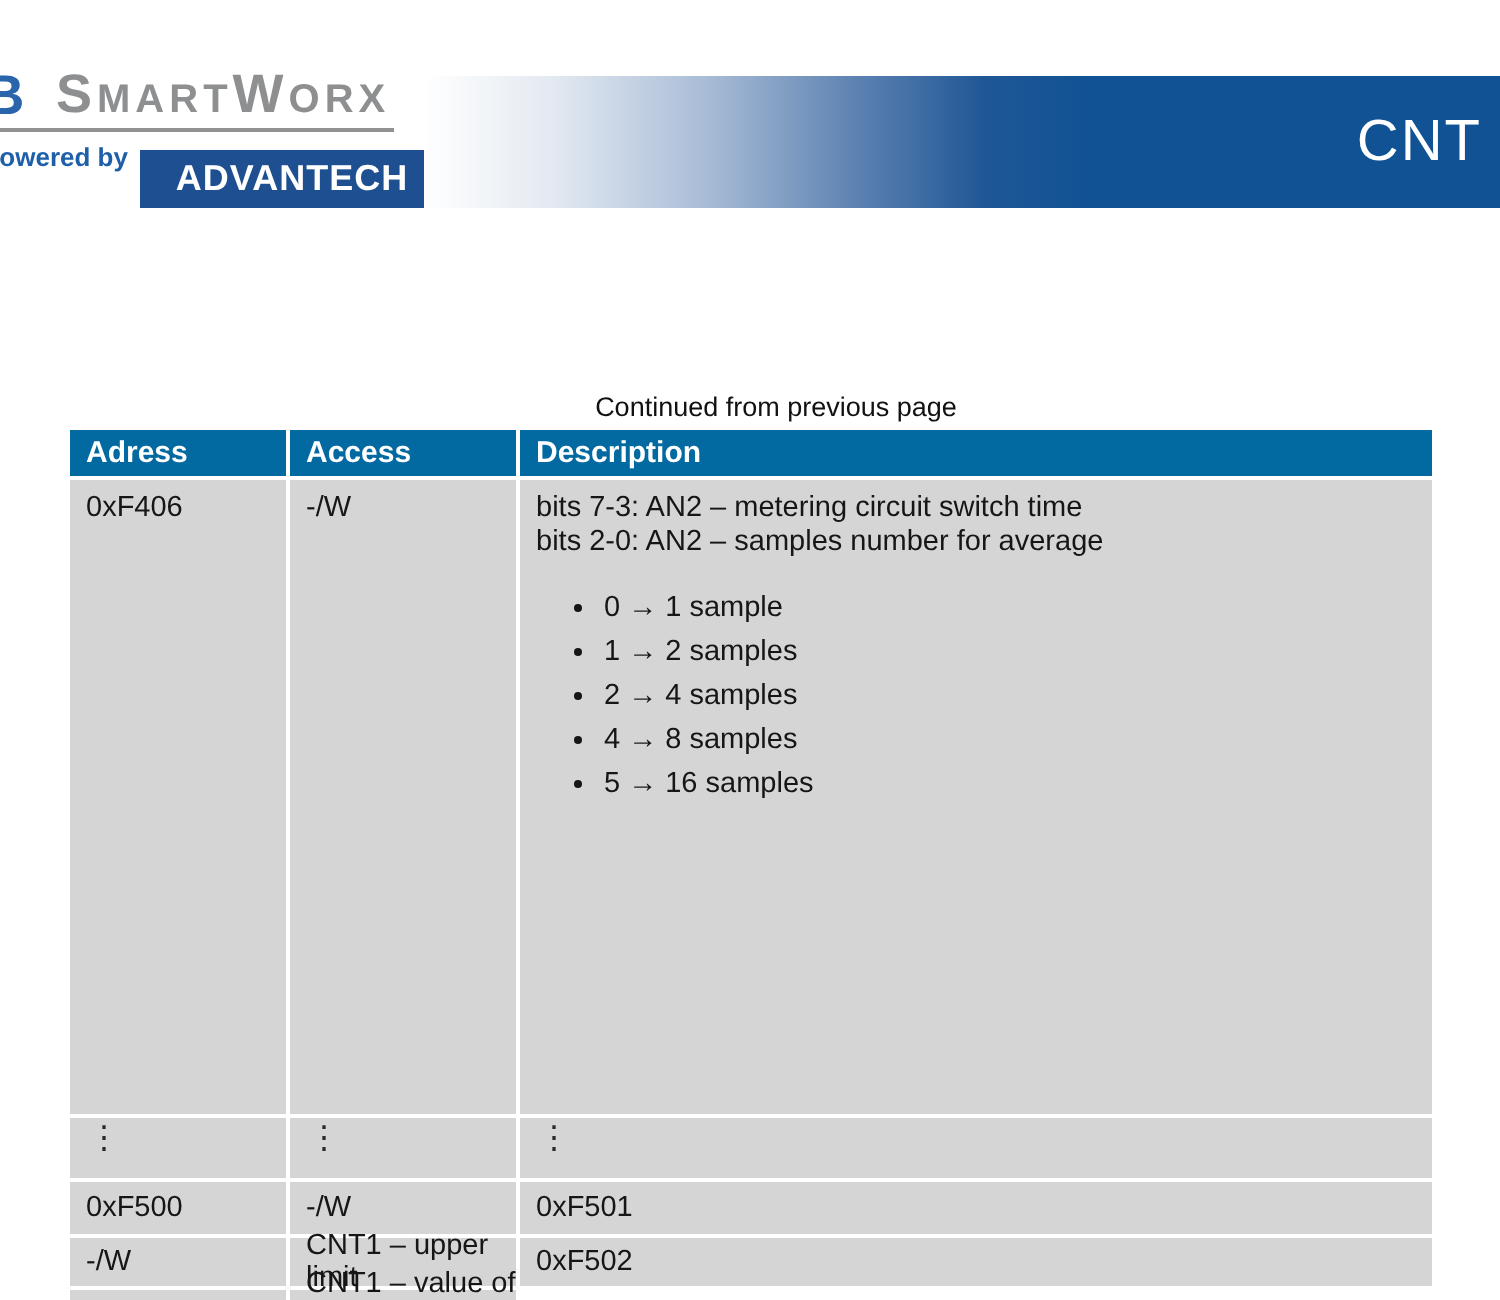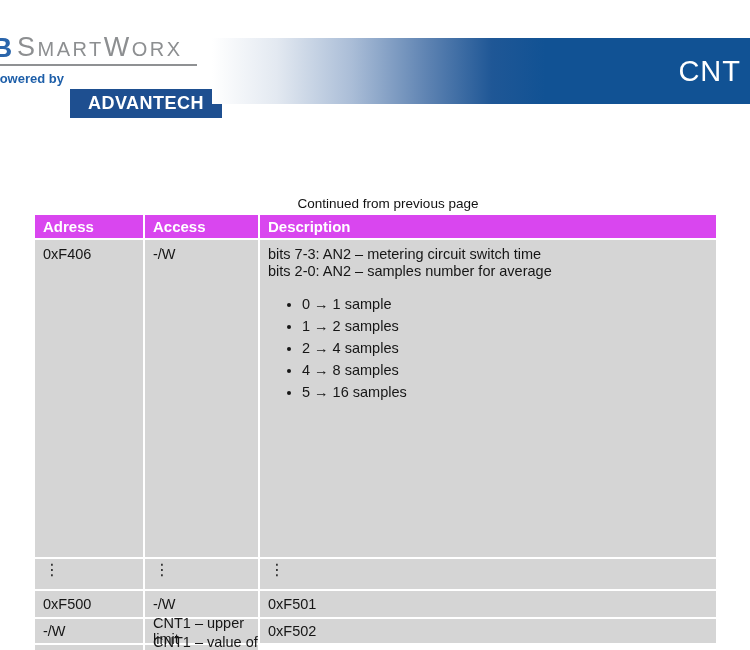--- a/index.html
+++ b/index.html
@@ -2,42 +2,42 @@
 <html><head>
 <meta charset="utf-8">
 <style>
   * { margin:0; padding:0; box-sizing:border-box; }
   html,body { background:#ffffff; }
   body { width:750px; height:650px; font-family:"Liberation Sans","DejaVu Sans",sans-serif; color:#161616; }
   #page { position:relative; width:750px; height:650px; overflow:hidden; background:#fff; }
 
   
   .bb-b { position:absolute; left:-8px; top:32px; font-size:28px; font-weight:bold; color:#2a65ab; letter-spacing:1px; }
-  .smartworx { position:absolute; left:17px; top:32px; color:#8d8f91; font-weight:normal; letter-spacing:2.5px; white-space:nowrap; }
+  .smartworx { position:absolute; left:28px; top:32px; color:#8d8f91; font-weight:bold; letter-spacing:2.5px; white-space:nowrap; }
   .smartworx .lg { font-size:27px; }
   .smartworx .sm { font-size:20px; }
   .logo-rule { position:absolute; left:0; top:64px; width:197px; height:2px; background:#8f9193; }
   .powered { position:absolute; left:-9px; top:71px; font-size:13px; font-weight:bold; color:#1e5fa9; white-space:nowrap; }
-  .adv-box { position:absolute; left:70px; top:89px; width:152px; height:29px; background:#1e4f90;
+  .adv-box { position:absolute; left:70px; top:75px; width:152px; height:29px; background:#1e4f90;
              display:flex; align-items:center; justify-content:center; }
   .adv-box span { color:#fff; font-weight:bold; font-size:18px; letter-spacing:0.5px; }
   .grad-bar { position:absolute; left:212px; top:38px; width:538px; height:66px;
               background:linear-gradient(90deg,#ffffff 0%,#e3e9f1 12%,#aabdd7 26%,#5e83b2 40%,#1f5796 52%,#115294 62%,#115294 100%);
               display:flex; align-items:center; justify-content:flex-end; padding-right:9px; }
   .cnt-title { color:#ffffff; font-size:29px; letter-spacing:1px; }
 
   
   .continued { position:absolute; left:0; top:196px; width:750px; text-align:center; font-size:13.5px; color:#111;margin-left:13px; }
 
   
   .reg-table { position:absolute; left:35px; top:215px; width:681px;
                display:grid; grid-template-columns:108px 113px 1fr;
                grid-template-rows:23px 317px 30px 26px 24px 26px; gap:2px;
                font-size:14.5px; }
-  .th { background:#d946ef; color:#ffffff; font-weight:bold; font-size:15px;
+  .th { background:#0369a1; color:#ffffff; font-weight:bold; font-size:15px;
         display:flex; align-items:center; padding-left:8px; }
   .td { background:#d5d5d5; }
   .cell-top { padding:6px 19px 0 8px; line-height:17px; }
   .cell-mid { display:flex; align-items:center; padding-left:8px; }
   .dots-cell { padding:4px 0 0 9px; font-size:16px; line-height:13px; color:#2a2a2a; }
   .desc-cell p { line-height:17px; }
   .desc-cell ul { margin:13px 0 18px 0; padding-left:34px; list-style:disc; }
   .desc-cell li { line-height:22px; }
 </style>
 </head>

